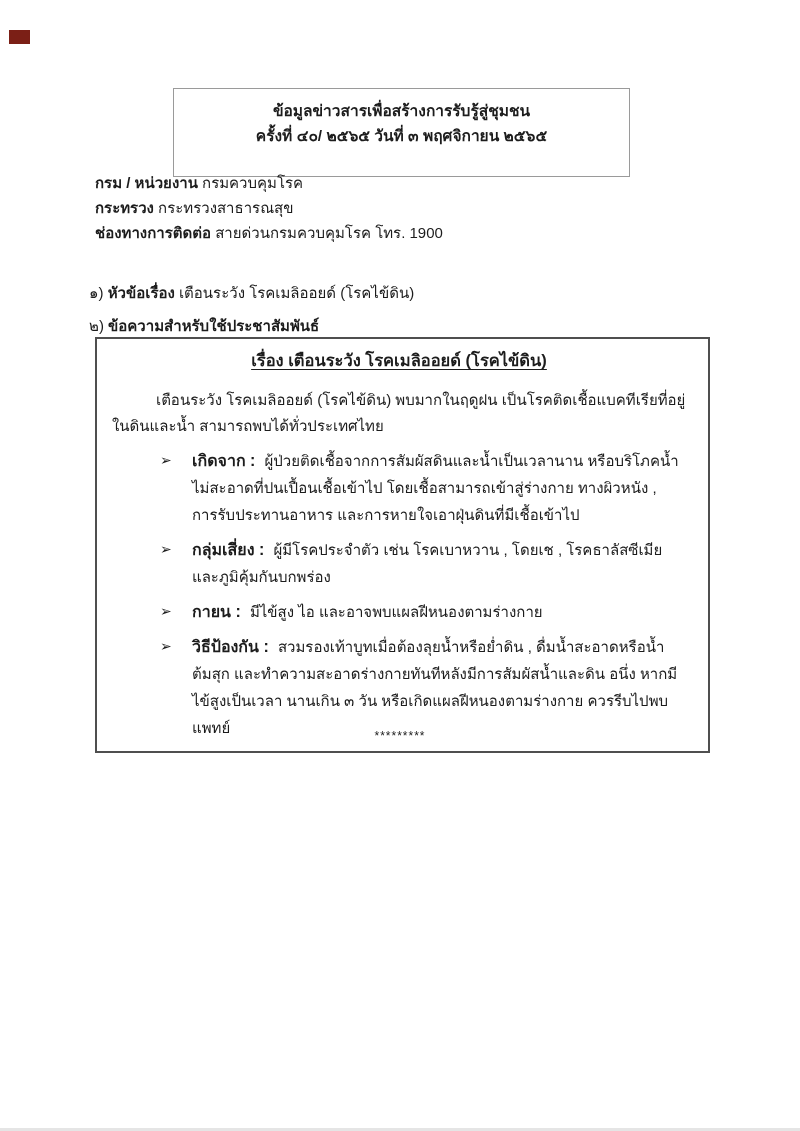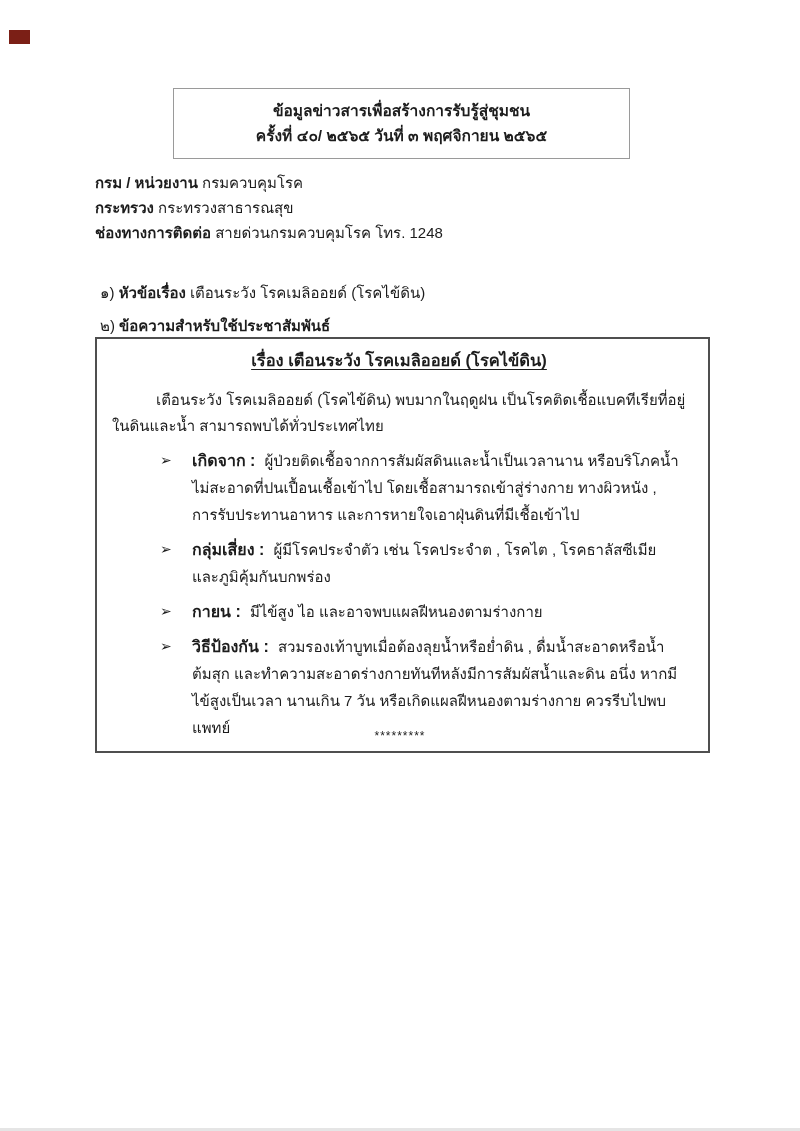--- a/index.html
+++ b/index.html
@@ -17,36 +17,36 @@
     position: absolute;
     left: 9px; top: 30px;
     width: 21px; height: 14px;
   }
   .header-box {
     position: absolute;
     left: 173px; top: 88px;
     width: 457px;
     border: 1px solid #9a9a9a;
     text-align: center;
-    padding: 9px 6px 10px 6px;
+    padding: 9px 6px 28px 6px;
     font-weight: bold;
     font-size: 15.5px;
     line-height: 25px;
   }
   .meta {
     position: absolute;
     left: 95px; top: 170px;
     width: 640px;
     font-size: 15px;
     line-height: 25px;
   }
   .meta-row .meta-label { font-weight: bold; }
   .numbered-items {
     position: absolute;
-    left: 100px; top: 281px;
+    left: 89px; top: 281px;
     width: 640px;
     font-size: 15px;
   }
   .numbered-item { margin-bottom: 9px; line-height: 24px; }
   .numbered-item .item-label { font-weight: bold; }
   .notice-box {
     position: absolute;
     left: 95px; top: 337px;
     width: 615px;
     min-height: 391px;
@@ -119,21 +119,21 @@
     <div class="meta-row">
       <span class="meta-label">กรม / หน่วยงาน</span>
       <span class="meta-value">กรมควบคุมโรค</span>
     </div>
     <div class="meta-row">
       <span class="meta-label">กระทรวง</span>
       <span class="meta-value">กระทรวงสาธารณสุข</span>
     </div>
     <div class="meta-row">
       <span class="meta-label">ช่องทางการติดต่อ</span>
-      <span class="meta-value">สายด่วนกรมควบคุมโรค โทร. 1248</span>
+      <span class="meta-value">สายด่วนกรมควบคุมโรค โทร. 1900</span>
     </div>
   </div>
 
   <div class="numbered-items">
     <div class="numbered-item">
       <span>๑)</span>
       <span class="item-label">หัวข้อเรื่อง</span>
       <span>เตือนระวัง โรคเมลิออยด์ (โรคไข้ดิน)</span>
     </div>
     <div class="numbered-item">
@@ -150,31 +150,31 @@
 
     <div class="bullet-list">
       <div class="bullet">
         <span class="bullet-marker">➢</span>
         <span class="bullet-label">เกิดจาก :</span>
         <span class="bullet-text">ผู้ป่วยติดเชื้อจากการสัมผัสดินและน้ำเป็นเวลานาน หรือบริโภคน้ำไม่สะอาดที่ปนเปื้อนเชื้อเข้าไป โดยเชื้อสามารถเข้าสู่ร่างกาย ทางผิวหนัง , การรับประทานอาหาร และการหายใจเอาฝุ่นดินที่มีเชื้อเข้าไป</span>
       </div>
       <div class="bullet">
         <span class="bullet-marker">➢</span>
         <span class="bullet-label">กลุ่มเสี่ยง :</span>
-        <span class="bullet-text">ผู้มีโรคประจำตัว เช่น โรคประจำต , โรคไต , โรคธาลัสซีเมีย และภูมิคุ้มกันบกพร่อง</span>
+        <span class="bullet-text">ผู้มีโรคประจำตัว เช่น โรคเบาหวาน , โดยเช , โรคธาลัสซีเมีย และภูมิคุ้มกันบกพร่อง</span>
       </div>
       <div class="bullet">
         <span class="bullet-marker">➢</span>
         <span class="bullet-label">กายน :</span>
         <span class="bullet-text">มีไข้สูง ไอ และอาจพบแผลฝีหนองตามร่างกาย</span>
       </div>
       <div class="bullet">
         <span class="bullet-marker">➢</span>
         <span class="bullet-label">วิธีป้องกัน :</span>
-        <span class="bullet-text">สวมรองเท้าบูทเมื่อต้องลุยน้ำหรือย่ำดิน ,  ดื่มน้ำสะอาดหรือน้ำต้มสุก และทำความสะอาดร่างกายทันทีหลังมีการสัมผัสน้ำและดิน อนึ่ง หากมีไข้สูงเป็นเวลา นานเกิน 7 วัน หรือเกิดแผลฝีหนองตามร่างกาย ควรรีบไปพบแพทย์</span>
+        <span class="bullet-text">สวมรองเท้าบูทเมื่อต้องลุยน้ำหรือย่ำดิน ,  ดื่มน้ำสะอาดหรือน้ำต้มสุก และทำความสะอาดร่างกายทันทีหลังมีการสัมผัสน้ำและดิน อนึ่ง หากมีไข้สูงเป็นเวลา นานเกิน ๓ วัน หรือเกิดแผลฝีหนองตามร่างกาย ควรรีบไปพบแพทย์</span>
       </div>
     </div>
 
   </div>
 
   <div class="stars-separator">*********</div>
 
   <div class="bottom-edge-strip"></div>
 
 </div>

